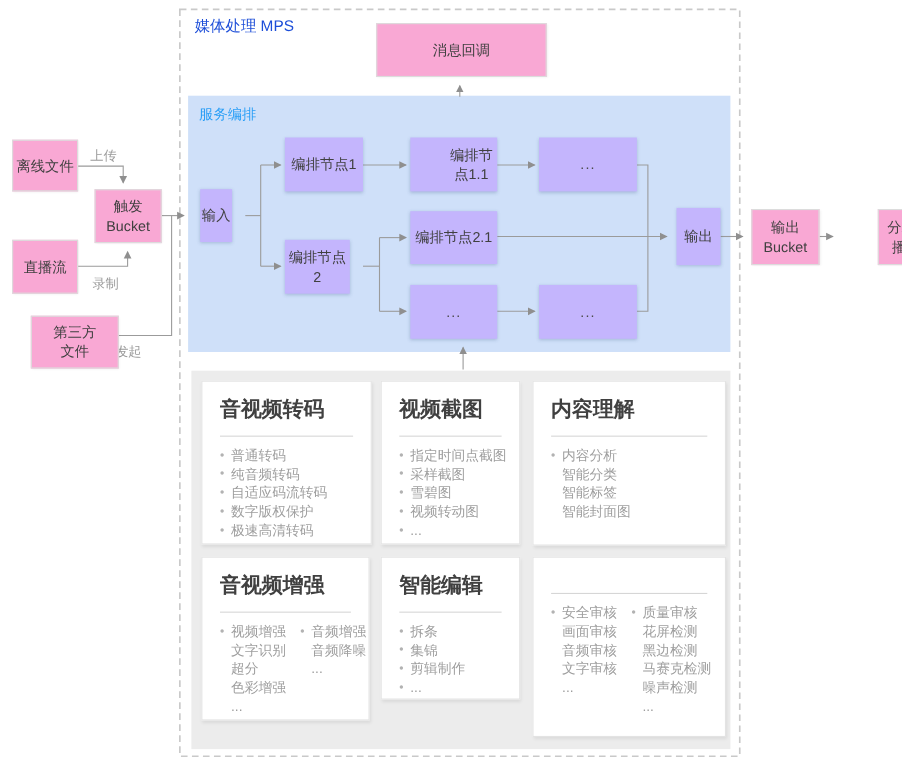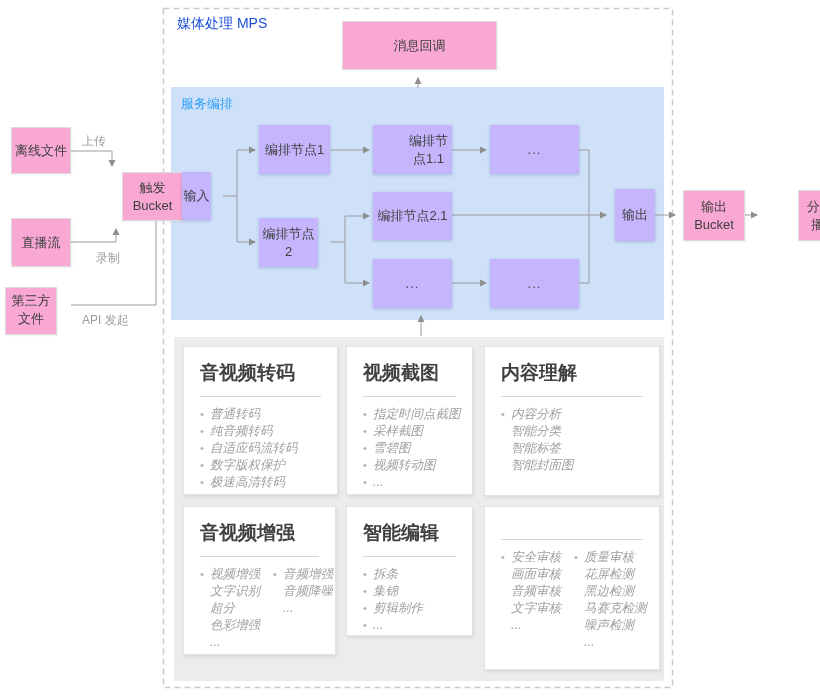--- a/index.html
+++ b/index.html
@@ -38,21 +38,21 @@
     background:#ffffff;border:1px solid #e3e3e3;box-sizing:border-box;
     box-shadow:1px 2px 3px rgba(0,0,0,0.08);
     padding:17px 16px 0 16px;
   }
   .card-title{font-size:19px;font-weight:bold;color:#404040;line-height:17px;}
   .card-sep{border:none;border-top:1px solid #d6d6d6;margin:15px 0 9px 0;height:0;}
   .cols{display:flex;gap:13px;align-items:flex-start;}
   .col{display:flex;flex-direction:column;}
   .grp{position:relative;padding-left:10px;font-size:12.5px;line-height:17px;color:#9e9e9e;}
   .grp::before{content:"•";position:absolute;left:0;top:0;color:#b2b2b2;font-size:11px;}
-  .grp span{display:block;white-space:nowrap;font-style:italic;}
+  .grp span{display:block;white-space:nowrap;}
 </style>
 </head>
 <body>
 
 <div id="stage">
 
   <div class="abs region-blue" style="left:171px;top:87px;width:493px;height:233px;"></div>
   <div class="abs region-gray" style="left:174px;top:337px;width:490px;height:344px;"></div>
 
   <svg class="connectors" width="820" height="699" viewBox="0 0 820 699">
@@ -99,34 +99,34 @@
 
       <path d="M418 88 V78" marker-end="url(#arr)"></path>
 
       <path d="M421 336 V316" marker-end="url(#arr)"></path>
     </g>
   </svg>
 
   <div class="abs title-lbl" style="left:177px;top:15px;">媒体处理 MPS</div>
   <div class="abs orch-lbl" style="left:181px;top:95px;">服务编排</div>
   <div class="abs lbl" style="left:82px;top:133px;">上传</div>
-  <div class="abs lbl" style="left:96px;top:250px;text-align:right;">录制</div>
+  <div class="abs lbl" style="left:84px;top:250px;text-align:right;">录制</div>
   <div class="abs lbl" style="left:82px;top:312px;">API 发起</div>
 
   <div class="abs wbox" style="left:11px;top:127px;width:60px;height:47px;">
     <span>离线文件</span>
   </div>
-  <div class="abs wbox" style="left:86px;top:172px;width:61px;height:49px;margin-left:36px;">
+  <div class="abs wbox" style="left:86px;top:172px;width:61px;height:49px;">
     <span>触发</span>
     <span>Bucket</span>
   </div>
   <div class="abs wbox" style="left:11px;top:218px;width:60px;height:49px;">
     <span>直播流</span>
   </div>
-  <div class="abs wbox" style="left:5px;top:287px;width:52px;height:48px;font-family:Liberation Mono, monospace;">
+  <div class="abs wbox" style="left:28px;top:287px;width:80px;height:48px;">
     <span>第三方</span>
     <span>文件</span>
   </div>
 
   <div class="abs wbox" style="left:342px;top:21px;width:155px;height:49px;">
     <span>消息回调</span>
   </div>
 
   <div class="abs node" style="left:182px;top:172px;width:29px;height:48px;">
     <span>输入</span>

